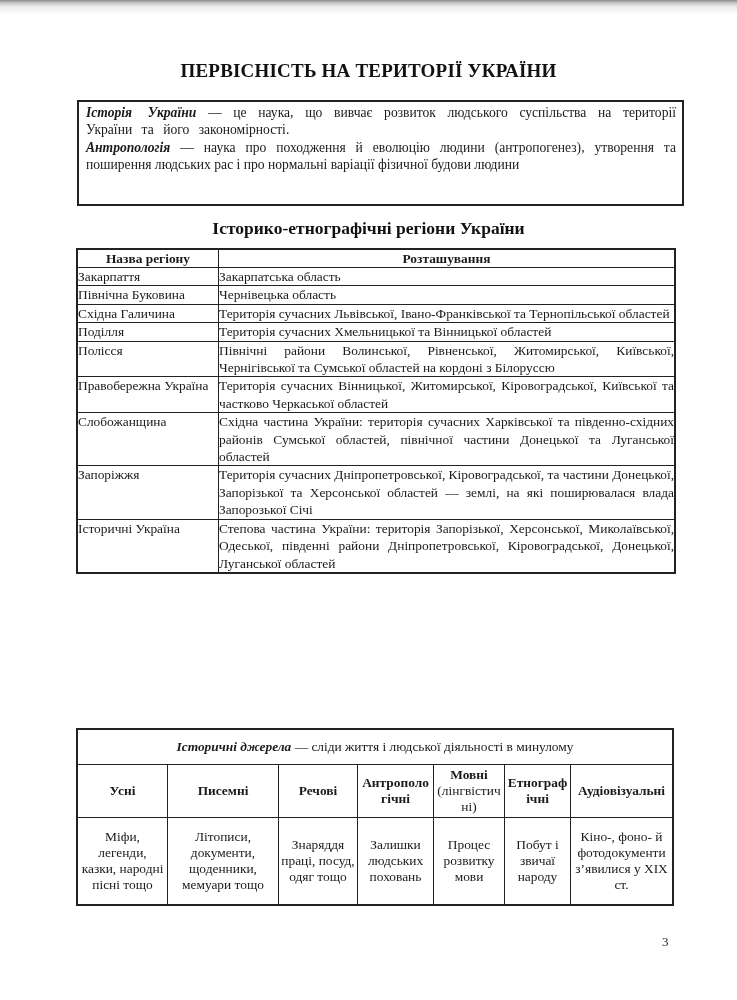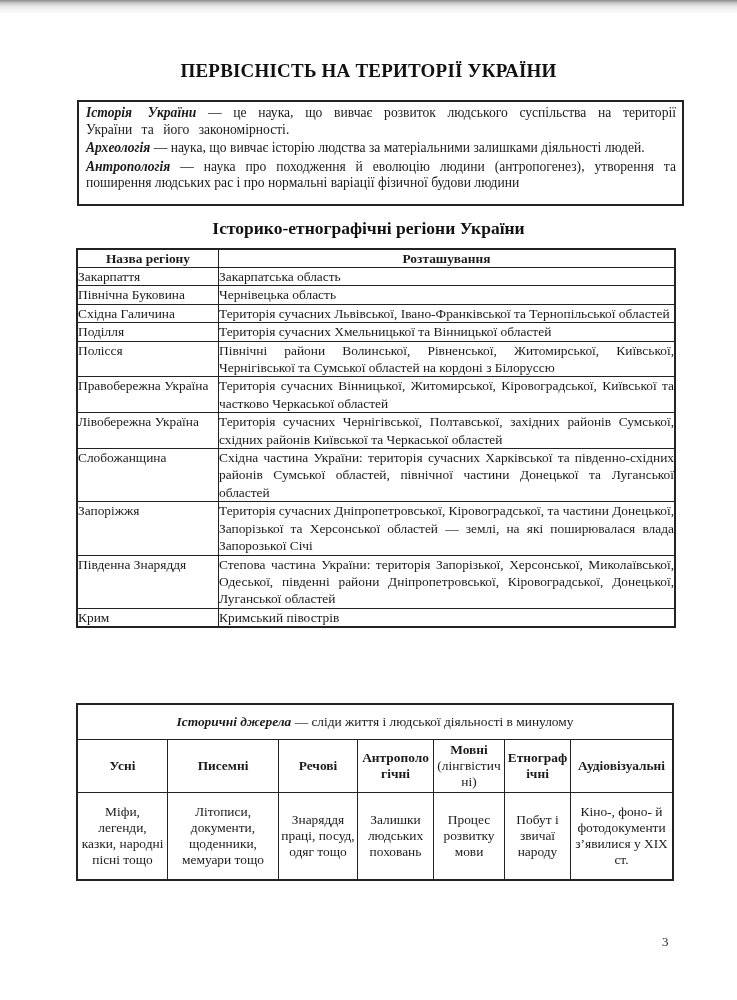--- a/index.html
+++ b/index.html
@@ -37,21 +37,21 @@
     font-size: 13.4px; line-height: 17.4px;
   }
   .regions th, .regions td {
     border: 1.6px solid #222; padding: 0 0; vertical-align: top; text-align: left;
   }
   .regions th { font-weight: bold; text-align: center; line-height: 17px; }
   .regions td.name { width: 140px; }
   .regions td.loc { text-align: justify; text-align-last: left; }
   .regions { border: 2px solid #222; }
   .sources {
-    position: absolute; left: 76px; top: 703px; width: 598px;
+    position: absolute; left: 76px; top: 728px; width: 598px;
     font-size: 13.4px; line-height: 16.2px; border: 2px solid #222;
   }
   .sources td, .sources th { border: 1.6px solid #222; text-align: center; padding: 0 2px; }
   .sources .caption-cell { height: 34px; font-weight: normal; }
   .sources .caption-cell .term { font-weight: bold; font-style: italic; }
   .sources th.col { font-weight: bold; height: 52px; vertical-align: middle; }
   .sources th.col .light { font-weight: normal; }
   .sources td.val { height: 86px; vertical-align: middle; }
   .page-number {
     position: absolute; left: 662px; top: 934px; font-size: 13px; color: #222;
@@ -59,21 +59,20 @@
 </style>
 </head>
 <body>
 
 <div class="top-shade"></div>
 
 <h1 class="page-title" style="margin:0">ПЕРВІСНІСТЬ НА ТЕРИТОРІЇ УКРАЇНИ</h1>
 
 <div class="def-box">
   <p class="first"><span class="term">Історія України</span><span> — </span><span>це наука, що вивчає розвиток людського суспільства на території України та його закономірності.</span></p>
-  <p><span class="term">Археологія</span><span> — </span><span>наука, що вивчає історію людства за матеріальними залишками діяльності людей.</span></p>
   <p><span class="term">Антропологія</span><span> — </span><span>наука про походження й еволюцію людини (антропогенез), утворення та поширення людських рас і про нормальні варіації фізичної будови людини</span></p>
 </div>
 
 <h2 class="subtitle" style="margin:0">Історико-етнографічні регіони України</h2>
 
 <table class="regions">
   <thead>
     <tr>
       <th style="width:140px">Назва регіону</th>
       <th>Розташування</th>
@@ -98,38 +97,30 @@
       </tr>
     <tr>
         <td class="name">Полісся</td>
         <td class="loc">Північні райони Волинської, Рівненської, Житомирської, Київської, Чернігівської та Сумської областей на кордоні з Білоруссю</td>
       </tr>
     <tr>
         <td class="name">Правобережна Україна</td>
         <td class="loc">Територія сучасних Вінницької, Житомирської, Кіровоградської, Київської та частково Черкаської областей</td>
       </tr>
     <tr>
-        <td class="name">Лівобережна Україна</td>
-        <td class="loc">Територія сучасних Чернігівської, Полтавської, західних районів Сумської, східних районів Київської та Черкаської областей</td>
-      </tr>
-    <tr>
         <td class="name">Слобожанщина</td>
         <td class="loc">Східна частина України: територія сучасних Харківської та південно-східних районів Сумської областей, північної частини Донецької та Луганської областей</td>
       </tr>
     <tr>
         <td class="name">Запоріжжя</td>
         <td class="loc">Територія сучасних Дніпропетровської, Кіровоградської, та частини Донецької, Запорізької та Херсонської областей — землі, на які поширювалася влада Запорозької Січі</td>
       </tr>
     <tr>
-        <td class="name">Південна Знаряддя</td>
+        <td class="name">Історичні Україна</td>
         <td class="loc">Степова частина України: територія Запорізької, Херсонської, Миколаївської, Одеської, південні райони Дніпропетровської, Кіровоградської, Донецької, Луганської областей</td>
-      </tr>
-    <tr>
-        <td class="name">Крим</td>
-        <td class="loc">Кримський півострів</td>
       </tr>
   </tbody>
 </table>
 
 <table class="sources">
   <tbody>
       <tr>
     <th colspan="7" class="caption-cell"><span class="term">Історичні джерела</span><span> — сліди життя і людської діяльності в минулому</span></th>
   </tr>
   <tr>

